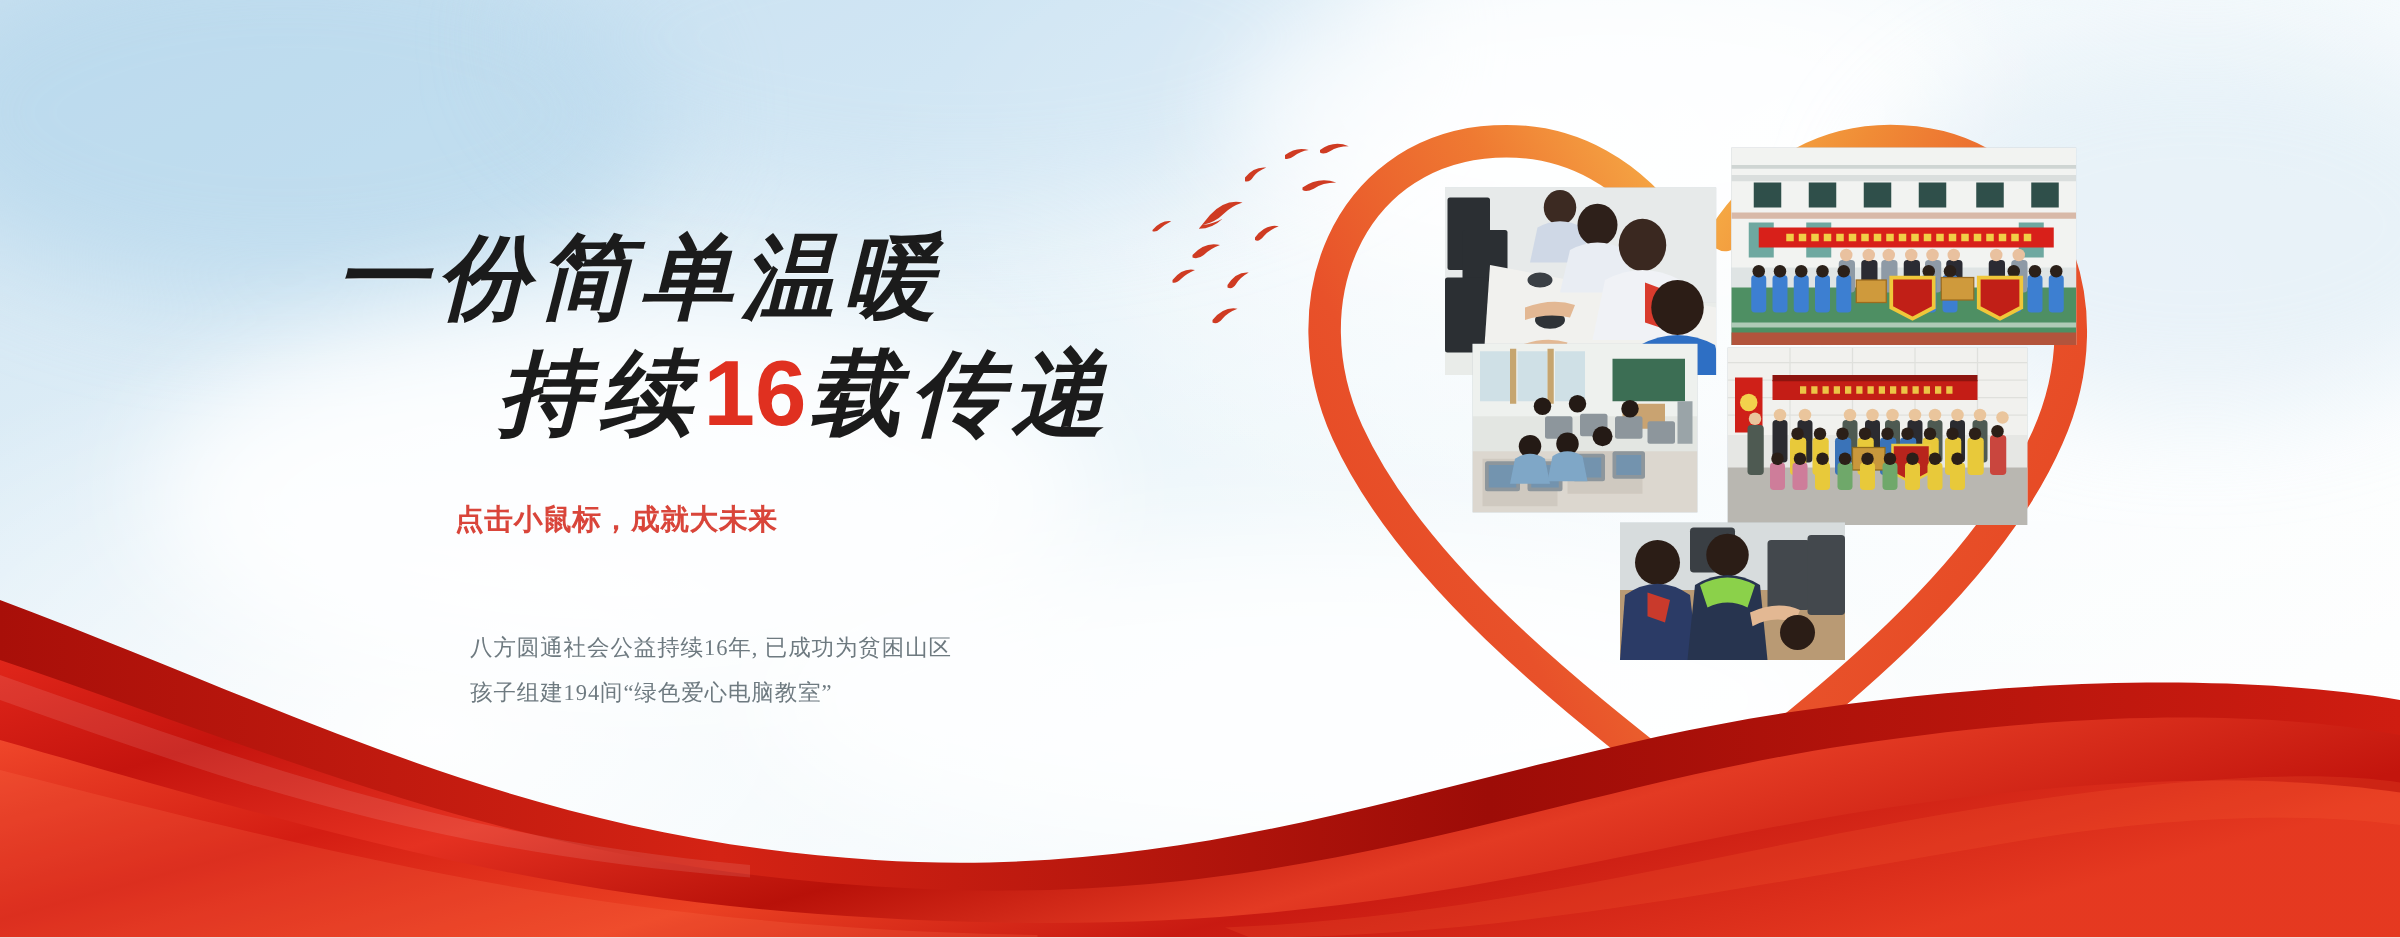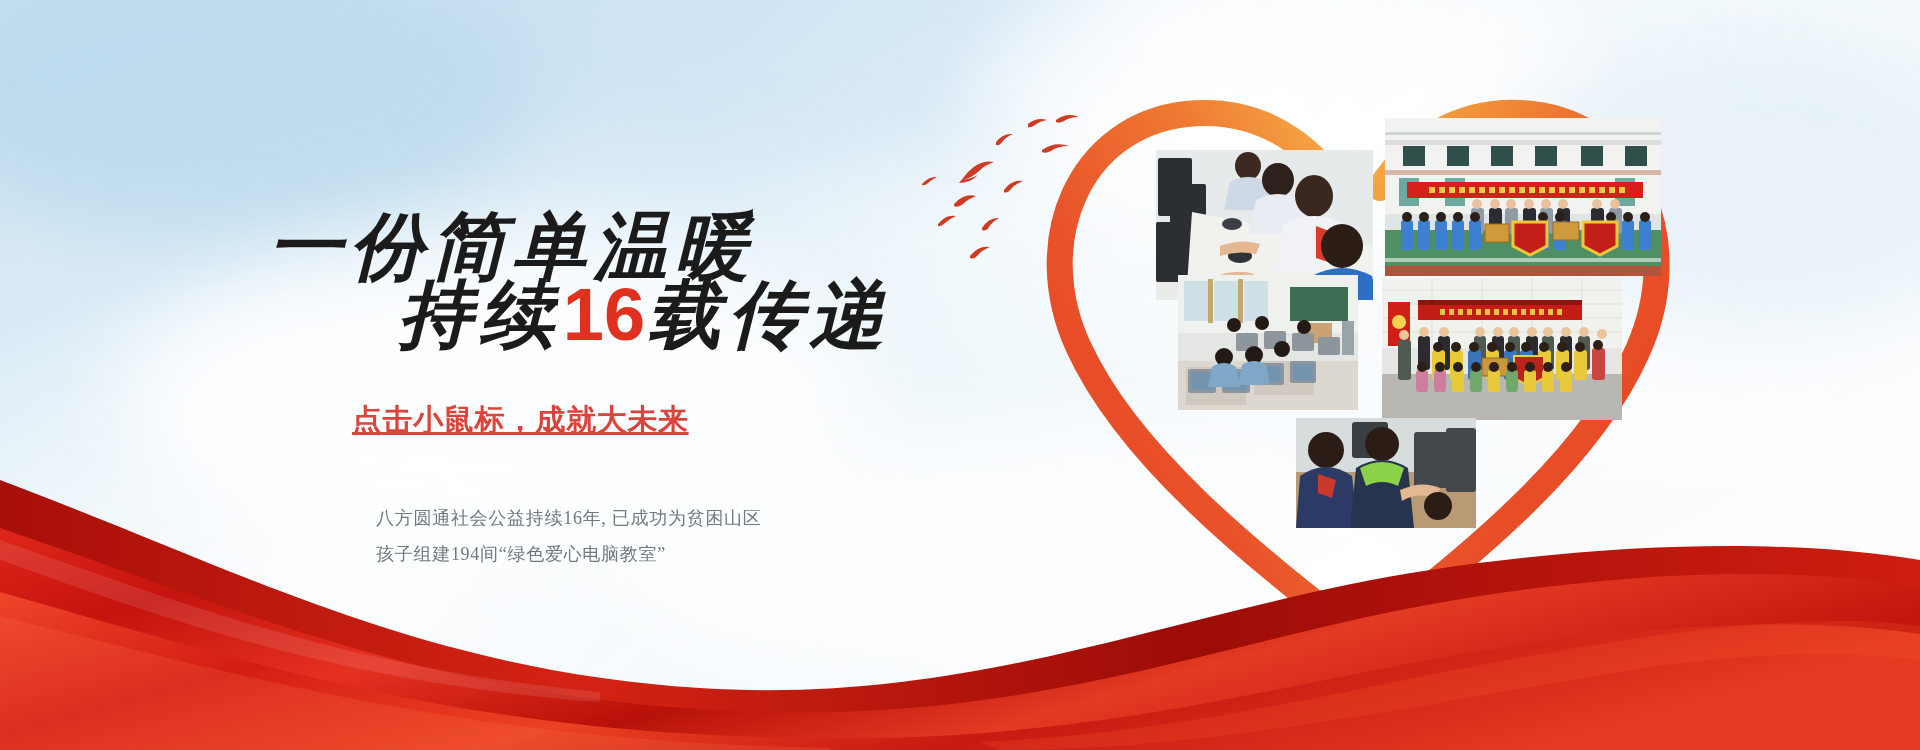--- a/index.html
+++ b/index.html
@@ -27,32 +27,31 @@
   .c6{left:600px;top:430px;width:900px;height:260px;background:rgba(255,255,255,.80);}
 
   
   .copy{position:absolute;left:0;top:0;width:900px;height:750px;}
   .headline{
     position:absolute;color:#1b1b1b;white-space:nowrap;
     font-family:"Liberation Serif","DejaVu Serif",serif;
     font-weight:700;font-style:italic;letter-spacing:.10em;
     text-shadow:0 1px 0 rgba(255,255,255,.5);
   }
-  .headline-1{left:268px;top:186px;font-size:74px;line-height:1;margin-top:24px;}
+  .headline-1{left:268px;top:186px;font-size:74px;line-height:1;}
   .headline-2{left:398px;top:278px;font-size:74px;line-height:1;}
   .headline-2 .num{
     color:#e03020;font-style:normal;font-weight:700;
     font-family:"Liberation Sans","DejaVu Sans",sans-serif;
     letter-spacing:0;padding:0 2px;margin-top:10px;
   }
   .sub{
-    position:absolute;left:352px;color:#d9453a;font-weight:700;
-    font-size:30px;letter-spacing:.02em;white-space:nowrap;
+    position:absolute;left:364px;color:#d9453a;font-weight:700;
+    font-size:23px;letter-spacing:.02em;white-space:nowrap;
     font-family:"Liberation Sans","DejaVu Sans",sans-serif;
-    text-decoration:underline;
   }
   .sub-1{top:400px;}
   .sub-2{top:448px;}
   .desc{
     position:absolute;left:352px;color:#6e7a80;font-size:18px;
     letter-spacing:.04em;white-space:nowrap;
     font-family:"Liberation Serif","DejaVu Serif",serif;
     margin-left:24px;
   }
   .desc-1{top:506px;}

